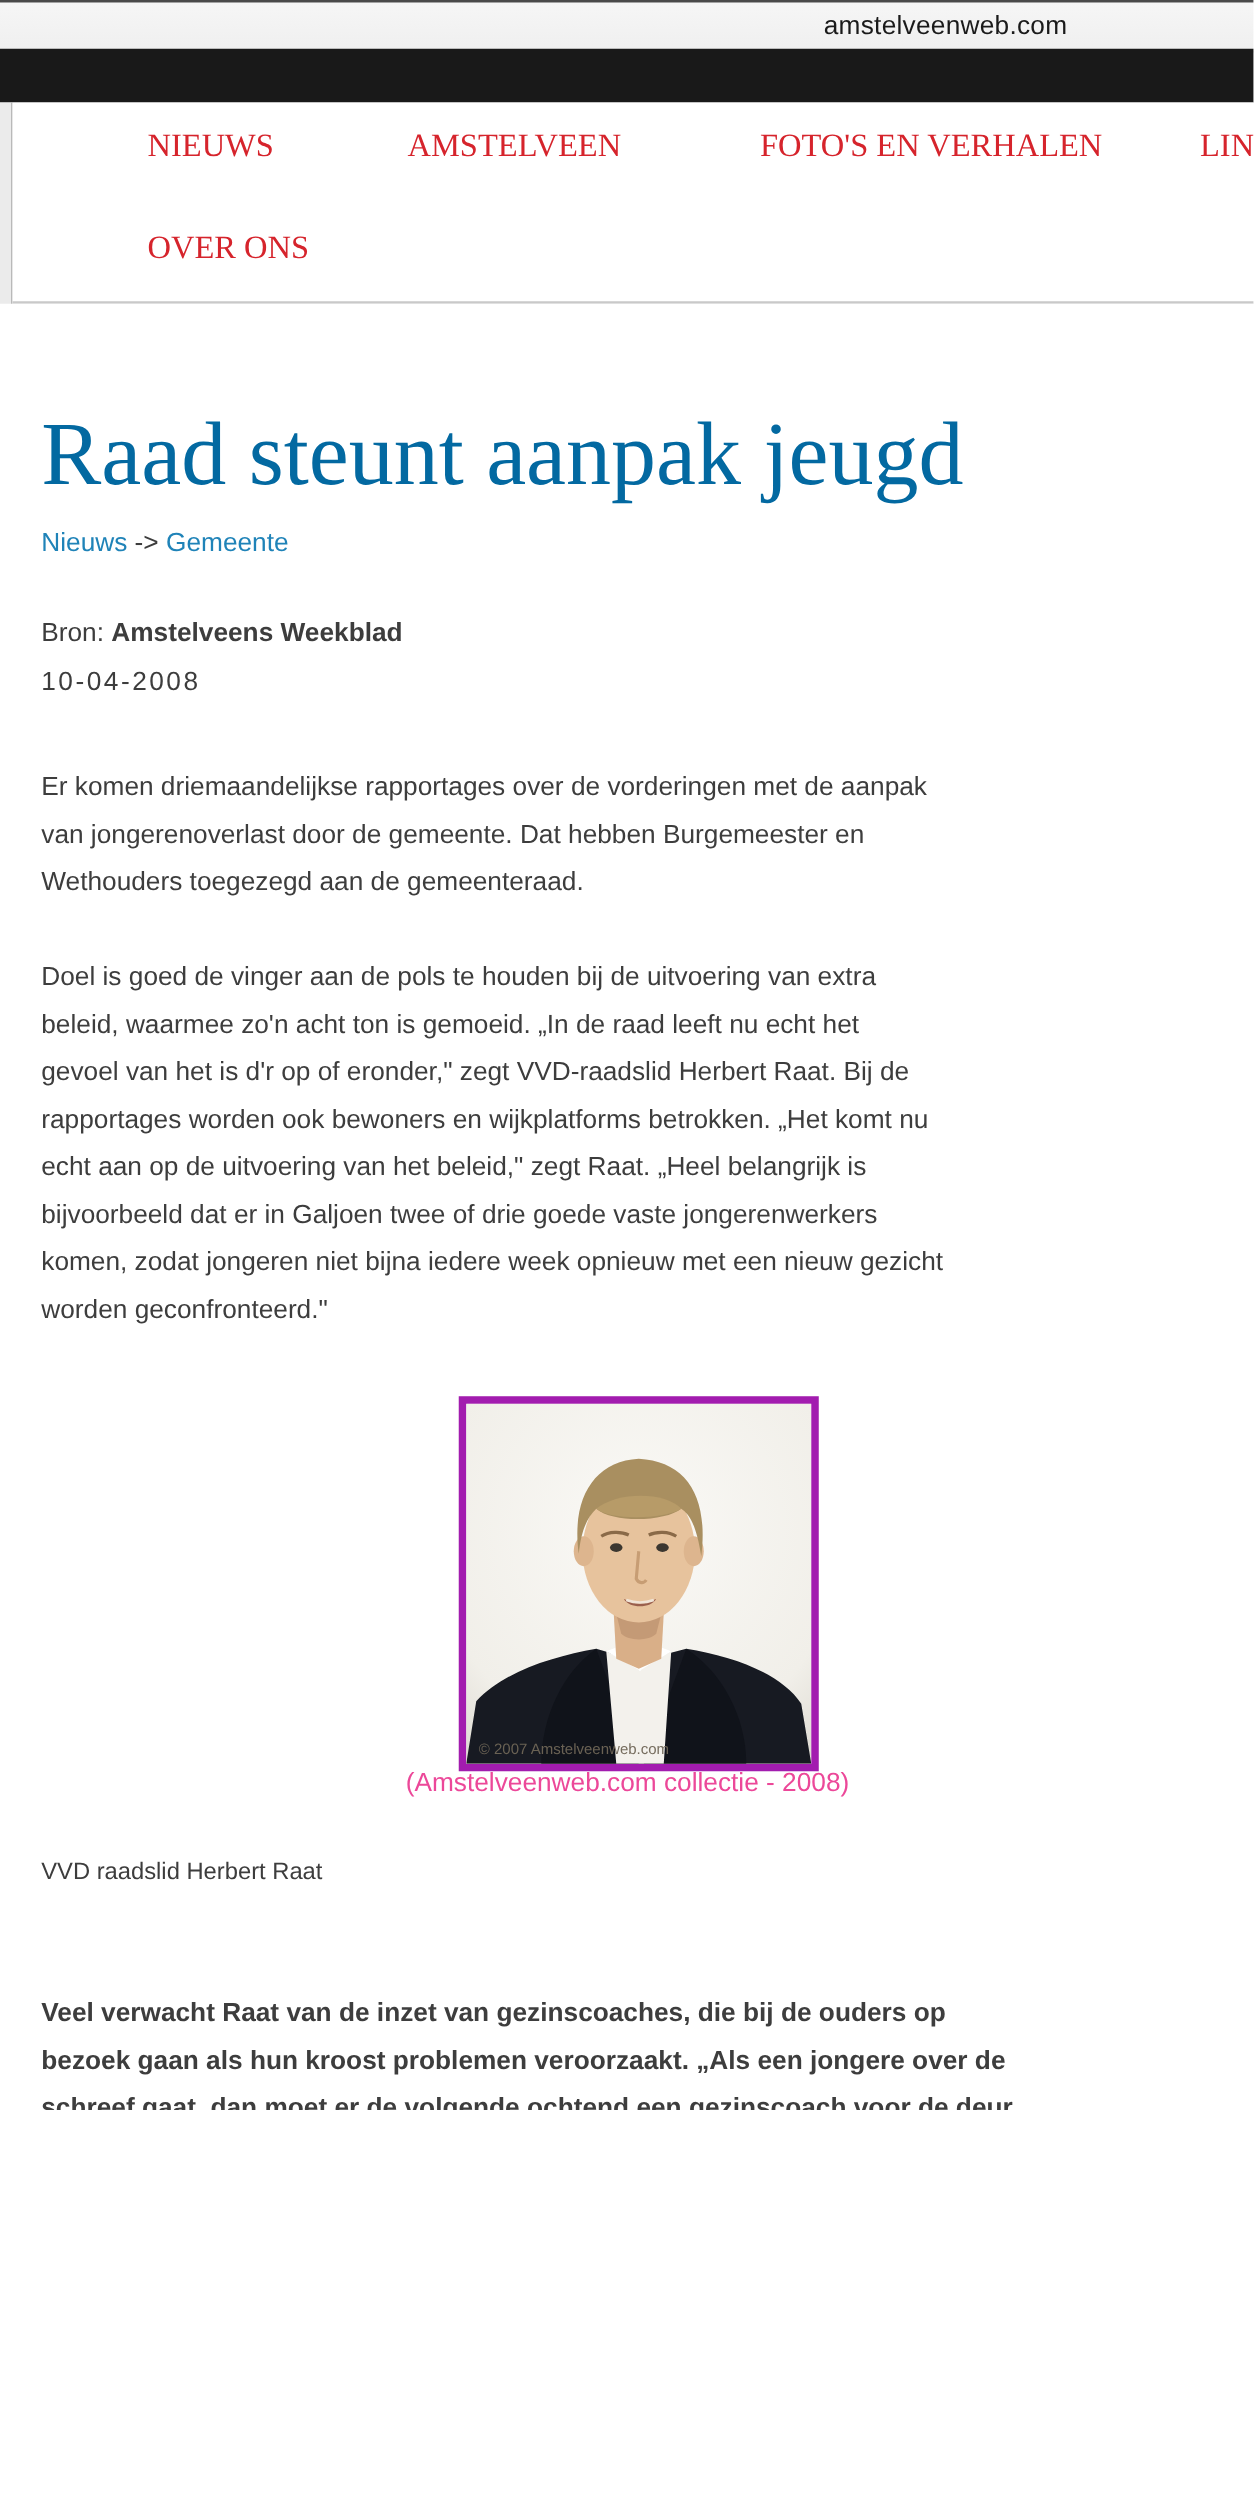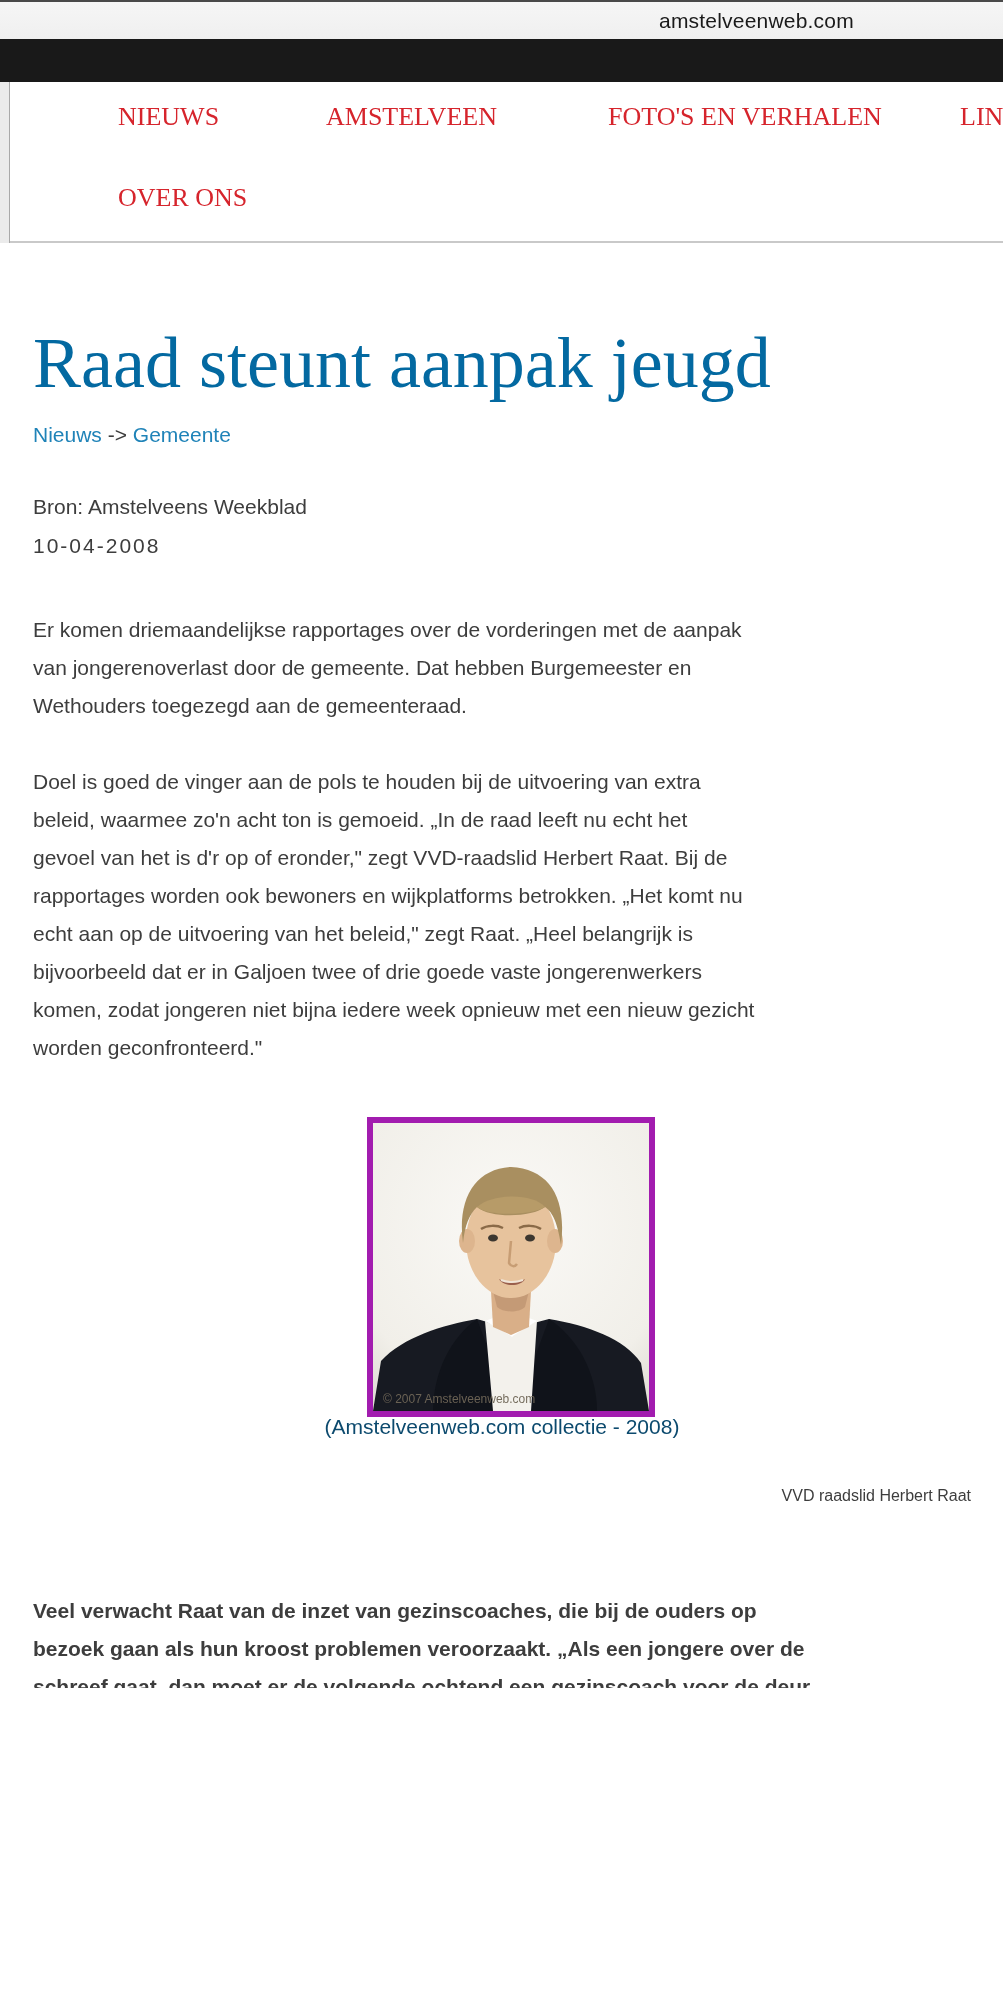--- a/index.html
+++ b/index.html
@@ -23,30 +23,30 @@
   .nav-4{left:950px;top:20px;}
   .nav-5{left:108px;top:101px;}
   
   .content{position:absolute;left:0;top:243px;width:1003px;height:1766px;background:#ffffff;}
   .title{position:absolute;left:33px;top:80px;width:960px;
          font-family:"Liberation Serif","DejaVu Serif",serif;font-size:72px;line-height:80px;
          color:#0369a1;white-space:nowrap;}
   .breadcrumb{position:absolute;left:33px;top:180px;font-size:21px;color:#3d3d3d;}
   .breadcrumb .lnk{color:#1f83b8;text-decoration:none;cursor:pointer;}
   .srcline{position:absolute;left:33px;top:252px;font-size:21px;color:#3d3d3d;}
-  .srcline b{font-weight:normal;}
+  .srcline b{font-weight:bold;}
   .dateline{position:absolute;left:33px;top:291px;font-size:21px;color:#3d3d3d;letter-spacing:2px;}
   .para{position:absolute;left:33px;width:945px;font-size:21px;line-height:38px;color:#3d3d3d;white-space:pre-line;}
   .p1{top:368px;}
   .p2{top:520px;}
   .p3{top:1349px;font-weight:bold;}
   
   .photo{position:absolute;left:367px;top:874px;width:276px;height:288px;border:6px solid #a21caf;background:#f6f5f1;}
-  .caption{position:absolute;left:33px;top:1172px;width:938px;text-align:center;font-size:21px;color:#0c4a6e;}
-  .photo-label{position:absolute;left:33px;top:1244px;width:938px;text-align:right;font-size:16px;color:#3d3d3d;}
+  .caption{position:absolute;left:33px;top:1172px;width:938px;text-align:center;font-size:21px;color:#ec4899;}
+  .photo-label{position:absolute;left:33px;top:1244px;width:938px;text-align:left;font-size:19px;color:#3d3d3d;}
   
   .galjoen{position:absolute;left:38px;top:1615px;width:941px;height:400px;
            border:8px solid;border-color:#f0f0f0 #d6d6d6 #d6d6d6 #f0f0f0;
            outline:1px solid #9a9a9a;box-shadow:inset 0 0 0 1px #8c8c8c;
            background:#fbfbfa;overflow:hidden;}
   .g-inner{position:absolute;left:1px;top:1px;right:1px;bottom:0;overflow:hidden;background:#fcfcfb;}
   .g-roof{position:absolute;left:0;top:0;width:100%;height:100%;
           background:
             repeating-linear-gradient(90deg, rgba(70,52,40,.28) 0 2px, rgba(0,0,0,0) 2px 21px),
             repeating-linear-gradient(183deg, #a49484 0 5px, #77675a 5px 9px, #b7aa9b 9px 14px);

